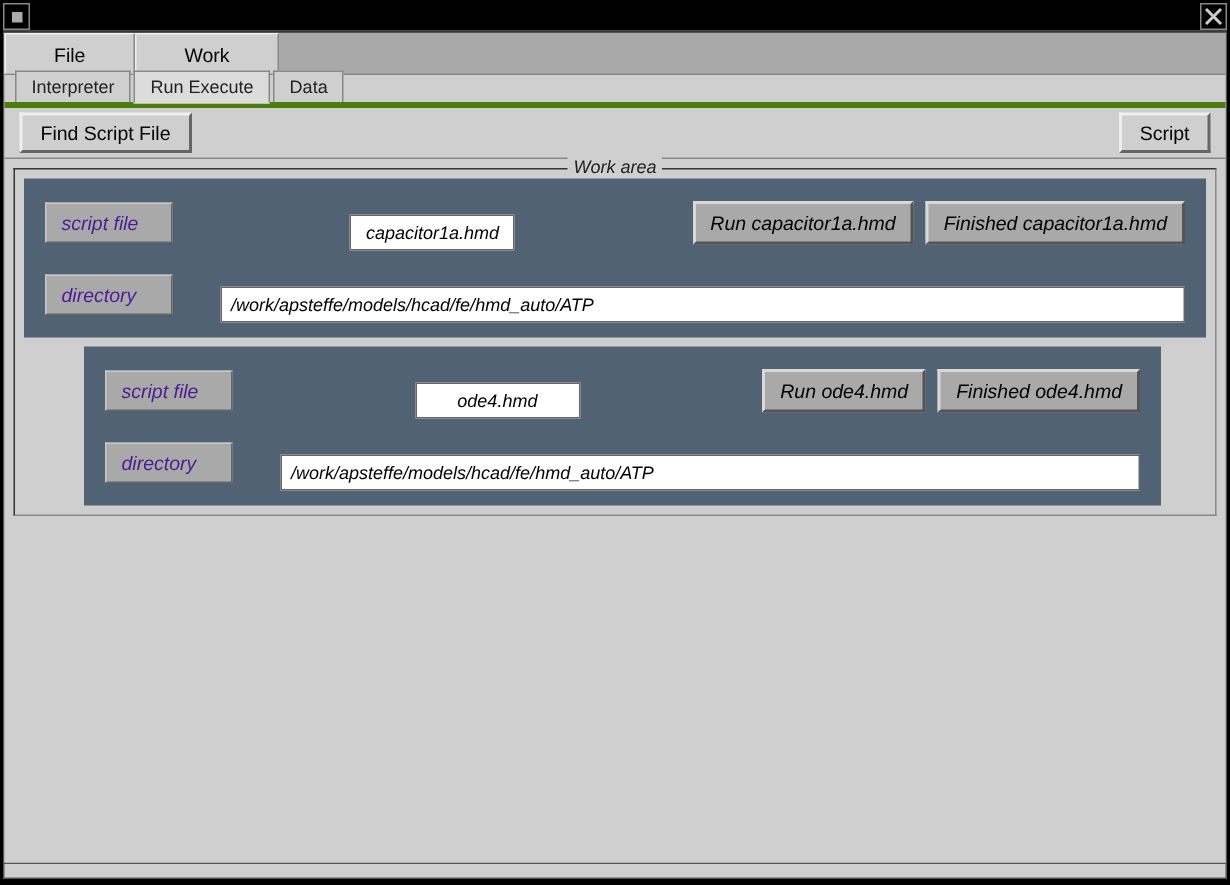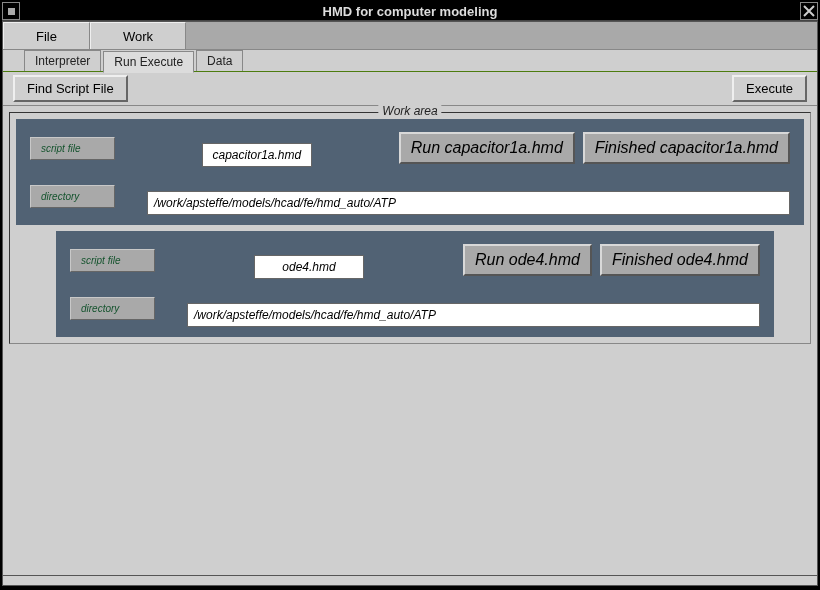--- a/index.html
+++ b/index.html
@@ -76,23 +76,23 @@
     border-right: 1px solid #888;
     border-top: 1px solid #efefef;
     border-left: 1px solid #efefef;
     cursor: default;
   }
 
   .tabrow {
     height: 22px;
     background: #cfcfcf;
     display: flex;
-    align-items: center;
-    border-bottom: 1px solid #4d7c0f;
-    padding-left: 21px;
+    align-items: flex-end;
+    border-bottom: 4px solid #4d7c0f;
+    padding-left: 7px;
   }
   .tab {
     font-size: 12px;
     color: #222;
     padding: 3px 10px;
     border: 1px solid #888;
     border-bottom: none;
     background: #cfcfcf;
     margin-right: 2px;
     position: relative;
@@ -155,44 +155,44 @@
   .panel-wrapper.indent { margin-left: 40px; margin-right: 30px; margin-top: 6px; }
 
   .row {
     display: flex;
     align-items: center;
     gap: 8px;
   }
   .row + .row { margin-top: 10px; gap: 32px; }
 
   .label {
-    font-size: 10px;
+    font-size: 13px;
     background: #a9a9a9;
-    color: #14532d;
+    color: #4c1d95;
     padding: 5px 10px;
     min-width: 85px;
     text-align: left;
     border: 1px solid;
     border-color: #c8c8c8 #666 #666 #c8c8c8;
   }
 
   .textfield {
     font-size: 12px;
     background: #fff;
     color: #000;
     padding: 4px 6px;
     border: 1px solid #666;
     font-family: Arial, sans-serif;
     margin-top: 14px;
   }
   .textfield.short { min-width: 110px; text-align: center; }
   .textfield.long  { flex: 1; min-width: 300px; }
 
   .pbutton {
-    font-size: 16px;
+    font-size: 13px;
     color: #000;
     background: #a9a9a9;
     padding: 5px 10px;
     border: 2px solid;
     border-color: #d8d8d8 #555 #555 #d8d8d8;
     white-space: nowrap;
     cursor: default;
   }
 
   .row .centergap { flex: 1; }
@@ -200,21 +200,20 @@
 </style>
 </head>
 <body>
 
 <div class="outer-frame">
 
   <div class="titlebar">
     <div class="corner-left">
       <div class="sq"></div>
     </div>
-    <div class="title">HMD for computer modeling</div>
     <div class="corner-right">
       <span class="x">
         <svg width="12" height="12" viewBox="0 0 12 12">
             <path d="M1 1 L11 11 M11 1 L1 11" stroke="#ccc" stroke-width="2"></path>
           </svg>
       </span>
     </div>
   </div>
 
   <div class="window-body">
@@ -226,21 +225,21 @@
 
     <div class="tabrow">
       <div class="tab">Interpreter</div>
       <div class="tab active">Run Execute</div>
       <div class="tab">Data</div>
     </div>
 
     <div class="toolbar">
       <div class="button">Find Script File</div>
       <div class="spacer"></div>
-      <div class="button">Execute</div>
+      <div class="button">Script</div>
     </div>
 
     <div class="content">
       <div class="fieldset">
         <div class="legend">Work area</div>
 
         <div class="panel-wrapper">
           <div class="panel">
             <div class="row">
               <div class="label">script file</div>

